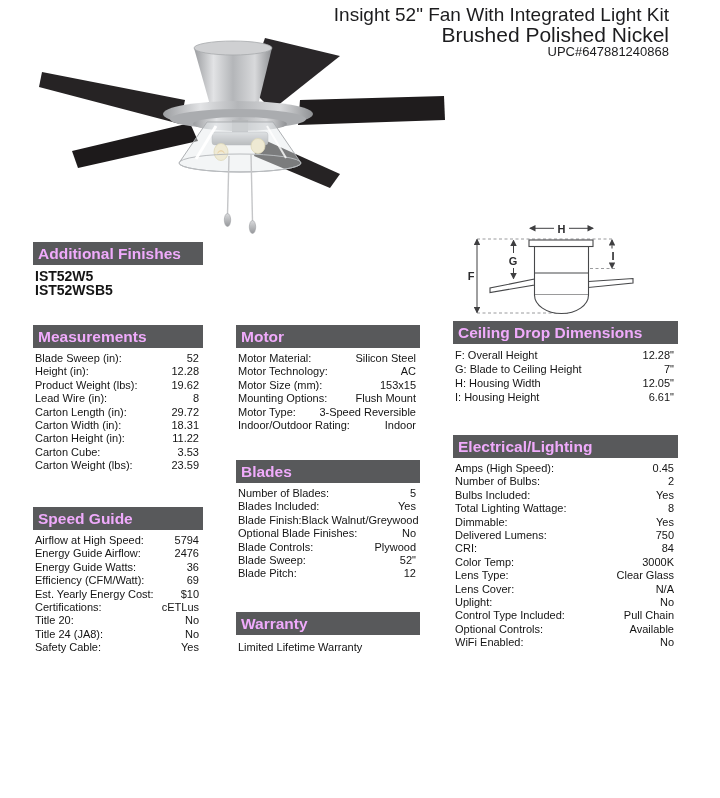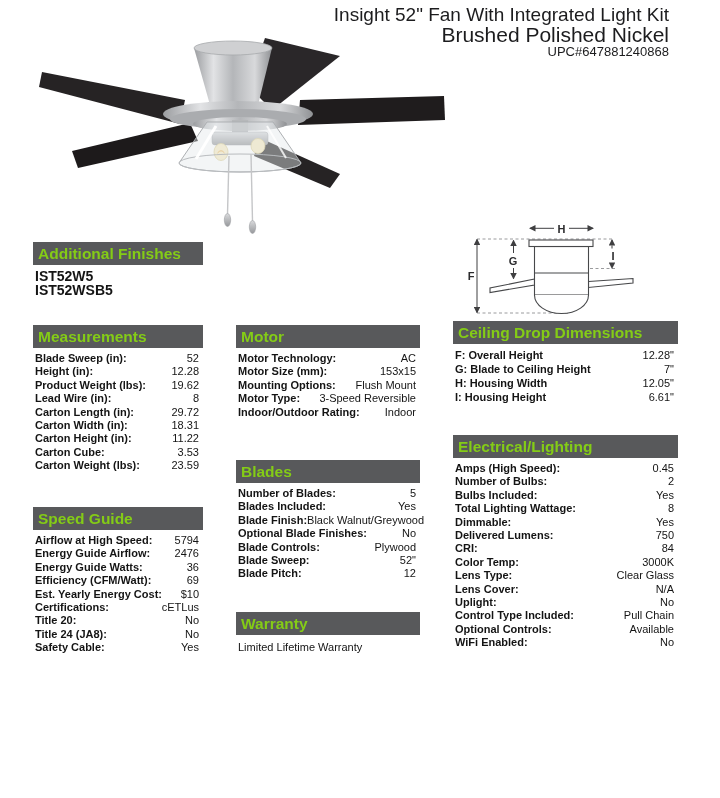--- a/index.html
+++ b/index.html
@@ -11,25 +11,25 @@
   .t1{font-size:19px;line-height:22px;}
   .t2{font-size:21px;line-height:18px;}
   .t3{font-size:13px;line-height:16px;}
 
   
   .fan-art{position:absolute;left:20px;top:8px;width:430px;height:230px;}
   .drop-art{position:absolute;left:450px;top:205px;width:250px;height:113px;}
 
   
   .spec{position:absolute;}
-  .bar{margin:0;background:#58595b;color:#84cc16;font-size:15.5px;font-weight:bold;line-height:23px;height:23px;padding:0 0 0 5px;white-space:nowrap;overflow:hidden;}
+  .bar{margin:0;background:#58595b;color:#f0abfc;font-size:15.5px;font-weight:bold;line-height:23px;height:23px;padding:0 0 0 5px;white-space:nowrap;overflow:hidden;}
   .rows{margin-top:4px;}
   .row{display:flex;justify-content:space-between;font-size:11px;line-height:13.4px;padding:0 4px 0 2px;white-space:nowrap;}
   .rows-wide .row{line-height:14px;}
-  .lbl{text-align:center;font-weight:bold;}
+  .lbl{text-align:center;}
   .val{text-align:right;}
   .finishes{margin-top:5px;}
   .finish-item{font-size:14px;font-weight:bold;line-height:13.5px;padding-left:2px;}
   .warranty-text{font-size:11px;line-height:13.5px;margin-top:6px;padding-left:2px;}
 </style>
 </head>
 <body>
 
 <div class="sheet">
 
@@ -243,20 +243,24 @@
           <span class="lbl">Safety Cable:</span>
           <span class="val">Yes</span>
         </div>
       </div>
   </section>
 
   <section class="spec" style="left:236px;top:325px;width:184px">
     <h2 class="bar">Motor</h2>
     <div class="rows">
 
+        <div class="row">
+          <span class="lbl">Motor Material:</span>
+          <span class="val">Silicon Steel</span>
+        </div>
 
         <div class="row">
           <span class="lbl">Motor Technology:</span>
           <span class="val">AC</span>
         </div>
 
         <div class="row">
           <span class="lbl">Motor Size (mm):</span>
           <span class="val">153x15</span>
         </div>

